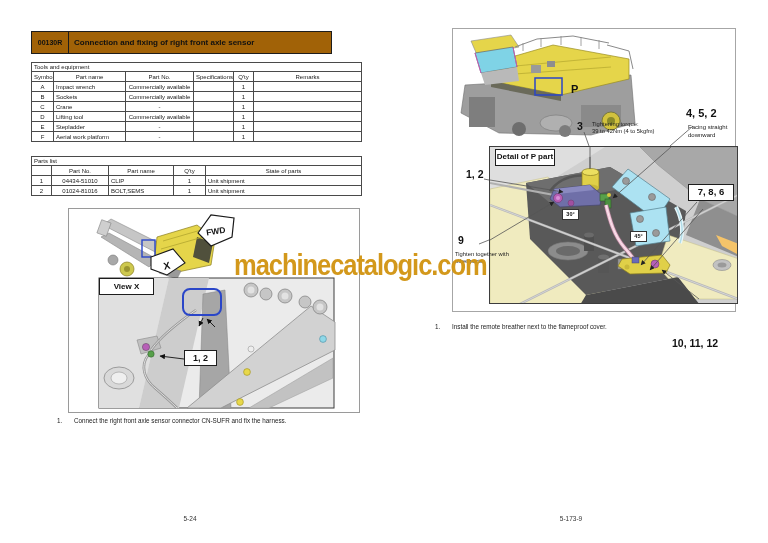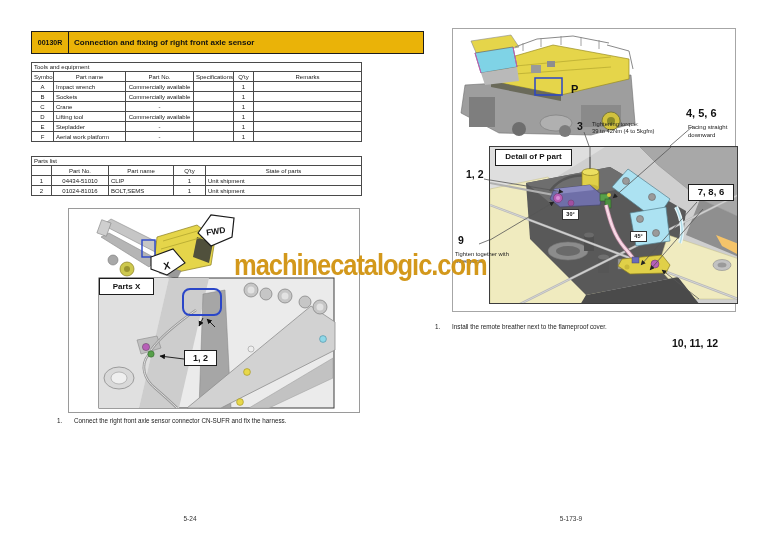--- a/index.html
+++ b/index.html
@@ -1,22 +1,22 @@
 <!DOCTYPE html>
 <html><head>
 <meta charset="utf-8">
 <style>
   * { margin:0; padding:0; box-sizing:border-box; }
   html,body { background:#fff; }
   body { font-family:"Liberation Sans", sans-serif; }
   .canvas { position:relative; width:768px; height:543px; background:#fff; overflow:hidden; }
 
   
-  .sec-header { position:absolute; left:31px; top:31px; width:393px; height:23px;
-    border:1.3px solid #1d1d1d; display:flex; align-items:stretch; background:#eab308; }
+  .sec-header { position:absolute; left:31px; top:31px; width:301px; height:23px;
+    border:1.3px solid #1d1d1d; display:flex; align-items:stretch; background:#a16207; }
   .sec-code { width:37px; border-right:1.3px solid #1d1d1d; font-size:7px; font-weight:bold;
     display:flex; align-items:center; justify-content:center; color:#111; }
   .sec-title { flex:1; font-size:8px; font-weight:bold; display:flex; align-items:center;
     padding-left:5px; color:#111; }
 
   
   table.tbl { position:absolute; left:31px; border-collapse:collapse; table-layout:fixed;
     background:#fff; width:330px; }
   .tbl td, .tbl th { border:1px solid #4a4a4a; font-size:6px; line-height:8px; padding:0 2px;
     color:#1a1a1a; font-weight:normal; white-space:nowrap; overflow:hidden; height:10px; }
@@ -236,21 +236,21 @@
         <rect x="84" y="11" width="38" height="26" rx="7" fill="none" stroke="#2a46c8" stroke-width="2"></rect>
         <circle cx="148" cy="94" r="3.4" fill="#e8d84a" stroke="#9a8d20" stroke-width="0.6"></circle>
         <circle cx="141" cy="124" r="3.4" fill="#e8d84a" stroke="#9a8d20" stroke-width="0.6"></circle>
         <circle cx="152" cy="71" r="3" fill="#eee" stroke="#999" stroke-width="0.6"></circle>
         <circle cx="224" cy="61" r="3.4" fill="#8fd8e8" stroke="#4a8aa0" stroke-width="0.6"></circle>
         <line x1="104" y1="40" x2="100" y2="48" stroke="#111" stroke-width="0.9" marker-end="url(#ahL)"></line>
         <line x1="116" y1="49" x2="108" y2="41" stroke="#111" stroke-width="0.9" marker-end="url(#ahL)"></line>
         <line x1="85" y1="81" x2="61" y2="78" stroke="#111" stroke-width="0.9" marker-end="url(#ahL)"></line>
       </g>
     </svg>
-    <div class="boxlabel" style="left:30px; top:69px; width:55px; height:17px; font-size:8px; line-height:15px;">Parts X</div>
+    <div class="boxlabel" style="left:30px; top:69px; width:55px; height:17px; font-size:8px; line-height:15px;">View X</div>
     <div class="boxlabel" style="left:115px; top:141px; width:33px; height:16px; font-size:9px; line-height:14px;">1, 2</div>
   </div>
 
   <div class="caption-num" style="left:57px; top:417px;">1.</div>
   <div class="caption-text" style="left:74px; top:417px;">Connect the right front axle sensor connector CN-SUFR and fix the harness.</div>
   <div class="pagenum" style="left:160px; top:515px;">5-24</div>
 
   <div class="fig fig-right">
     <svg width="284" height="284" viewBox="0 0 284 284">
       <defs>
@@ -376,28 +376,28 @@
         <line x1="0" y1="33" x2="73" y2="45" stroke="#555" stroke-width="0.8" marker-end="url(#ahD)"></line>
         <line x1="0" y1="93" x2="64" y2="55" stroke="#555" stroke-width="0.8" marker-end="url(#ahD)"></line>
         <line x1="207" y1="55" x2="151" y2="118" stroke="#555" stroke-width="0.8" marker-end="url(#ahD)"></line>
         <line x1="213" y1="62" x2="160" y2="123" stroke="#555" stroke-width="0.8" marker-end="url(#ahD)"></line>
         <line x1="209" y1="152" x2="172" y2="123" stroke="#555" stroke-width="0.8" marker-end="url(#ahD)"></line>
       </svg>
       <div class="anglebox" style="left:72px; top:62px; width:17px; height:11px;">30°</div>
       <div class="anglebox" style="left:140px; top:84px; width:17px; height:11px;">45°</div>
     </div>
 
-    <div class="boxlabel" style="left:42px; top:120px; width:77px; height:17px; font-size:8px; line-height:14.5px;">Detail of P part</div>
+    <div class="boxlabel" style="left:42px; top:120px; width:60px; height:17px; font-size:8px; line-height:14.5px;">Detail of P part</div>
     <div class="boxlabel" style="left:235px; top:155px; width:46px; height:17px; font-size:9.5px; line-height:14.5px;">7, 8, 6</div>
     <div class="freelabel" style="left:124px; top:91px; font-size:10.5px;">3</div>
     <div class="smalltext" style="left:139px; top:92px;">
       <span style="display:block">Tightening torque:</span>
       <span style="display:block">39 to 42Nm (4 to 5kgfm)</span>
     </div>
-    <div class="freelabel" style="left:233px; top:78px; font-size:11px;">4, 5, 6</div>
+    <div class="freelabel" style="left:233px; top:78px; font-size:11px;">4, 5, 2</div>
     <div class="smalltext" style="left:235px; top:95px; font-size:6px; line-height:7.5px;">
       <span style="display:block">Facing straight</span>
       <span style="display:block">downward</span>
     </div>
     <div class="freelabel" style="left:13px; top:139px; font-size:10.5px;">1, 2</div>
     <div class="freelabel" style="left:5px; top:205px; font-size:10.5px;">9</div>
     <div class="smalltext" style="left:2px; top:222px;">
       <span style="display:block">Tighten together with</span>
       <span style="display:block">other parts</span>
     </div>

